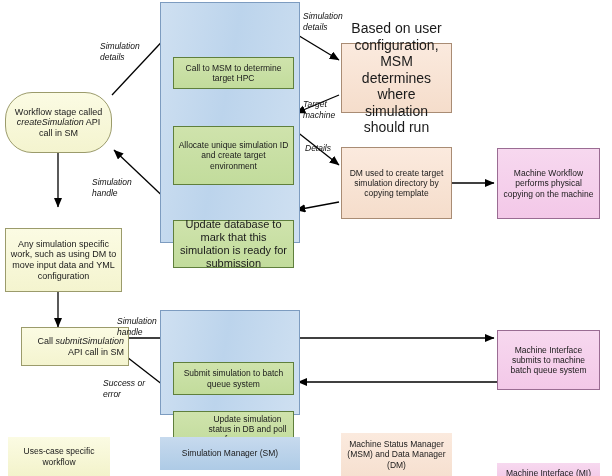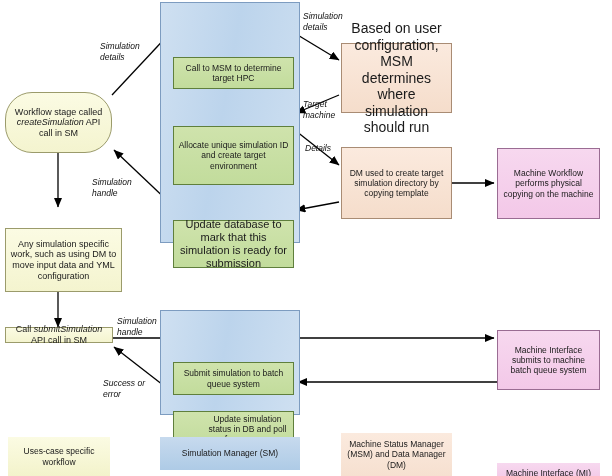--- a/index.html
+++ b/index.html
@@ -88,21 +88,21 @@
   <div class="panel" style="left:160px;top:310px;width:140px;height:105px;"></div>
 
   <div class="box yellow" style="left:5px;top:92px;width:107px;height:61px;font-size:9px;border-radius:27px;">
     <span><span>Workflow stage called </span><span class="ital">createSimulation</span><span> API call in SM</span></span>
   </div>
 
   <div class="box yellow" style="left:5px;top:207px;width:117px;height:64px;font-size:9px;margin-top:21px;">
     <span>Any simulation specific work, such as using DM to move input data and YML configuration</span>
   </div>
 
-  <div class="box yellow" style="left:5px;top:327px;width:108px;height:16px;font-size:9px;">
+  <div class="box yellow" style="left:21px;top:327px;width:108px;height:39px;font-size:9px;text-align:right;">
     <span><span>Call </span><span class="ital">submitSimulation</span><span> API call in SM</span></span>
   </div>
 
   <div class="box green" style="left:173px;top:17px;width:121px;height:32px;font-size:8.5px;">
     <span>Call to MSM to determine target HPC</span>
   </div>
 
   <div class="box green" style="left:173px;top:86px;width:121px;height:59px;font-size:8.5px;">
     <span>Allocate unique simulation ID and create target environment</span>
   </div>

